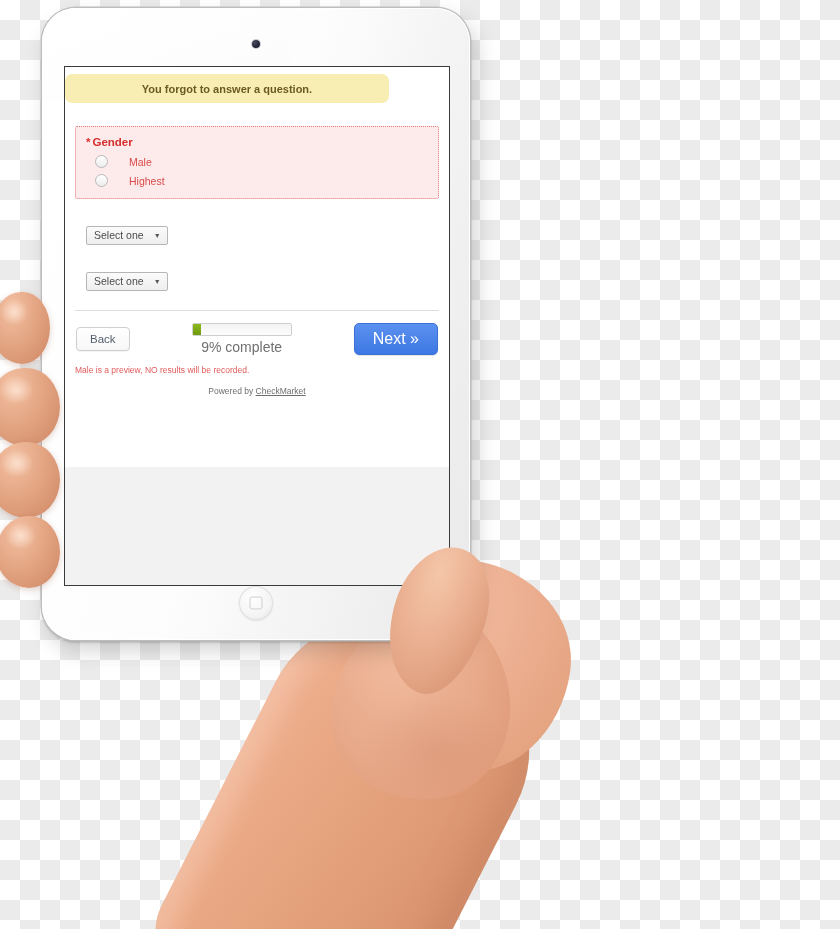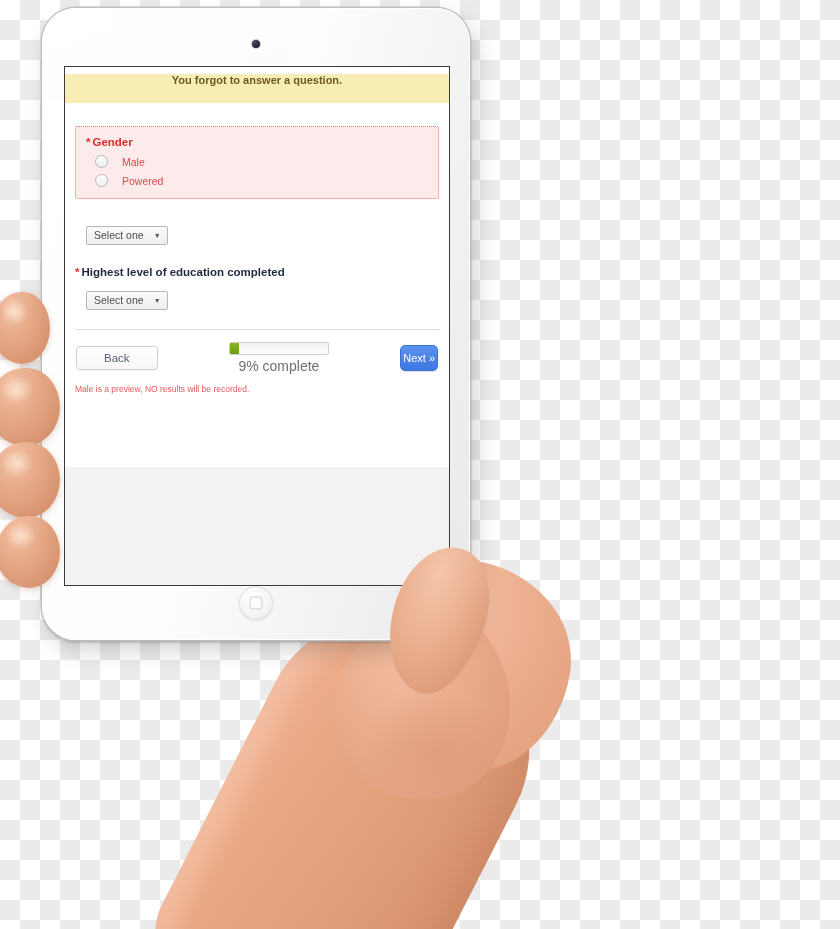--- a/index.html
+++ b/index.html
@@ -180,27 +180,29 @@
     color: #2e3a4d;
     letter-spacing: .1px;
     white-space: nowrap;
   }
 
   
   .warning-banner {
     position: absolute;
     left: 0;
     top: 7px;
-    width: 384px;
+    width: 324px;
     height: 29px;
     background: #f8eeb4;
     display: flex;
+    align-items: center;
     justify-content: center;
     box-sizing: border-box;
     z-index: 5;
+    border-radius: 7px;
   }
   .warning-text {
     font-size: 11px;
     font-weight: bold;
     color: #6b5a23;
   }
 
   
   .content { position: absolute; left: 0; top: 50px; width: 384px; }
 
@@ -230,20 +232,21 @@
   .radio {
     width: 11px; height: 11px;
     border-radius: 50%;
     border: 1px solid #b9b9b9;
     background: linear-gradient(180deg, #ffffff 0%, #ededed 100%);
     flex: none;
   }
   .option-label {
     font-size: 10.5px;
     color: #d94a4a;
+    margin-left: 7px;
     padding-left: 14px;
   }
 
   .q-plain { margin-top: 21px; }
   .select-box {
     display: inline-flex;
     align-items: center;
     gap: 10px;
     margin: 6px 0 0 11px;
     padding: 2px 6px 3px 7px;
@@ -268,21 +271,21 @@
   .nav-row {
     display: flex;
     align-items: center;
     justify-content: space-between;
     padding: 11px 11px 0 11px;
   }
   .btn-back {
     background: linear-gradient(180deg, #ffffff 0%, #f7f7f7 100%);
     border: 1px solid #cfcfcf;
     border-radius: 4px;
-    padding: 5px 27px;
+    padding: 5px 13px;
     font-size: 11.5px;
     color: #55606e;
     box-shadow: 0 1px 1px rgba(0,0,0,.05);
   }
   .progress-wrap { text-align: center; margin-top: 1px; }
   .progress-track {
     width: 98px; height: 11px;
     background: linear-gradient(180deg, #f3f3f3 0%, #fdfdfd 100%);
     border: 1px solid #cfcfcf;
     border-radius: 2px;
@@ -294,22 +297,22 @@
   }
   .progress-label {
     font-size: 14px;
     color: #6f6f6f;
     margin-top: 3px;
   }
   .btn-next {
     background: linear-gradient(180deg, #5b91ef 0%, #3d77e3 100%);
     border: 1px solid #3b70d4;
     border-radius: 5px;
-    padding: 6px 2px;
-    font-size: 11px;
+    padding: 6px 18px;
+    font-size: 16px;
     color: #ffffff;
     box-shadow: 0 1px 1px rgba(0,0,0,.12);
   }
 
   .preview-note {
     margin: 10px 0 0 10px;
     font-size: 8.5px;
     color: #e05a5a;
   }
   .powered {
@@ -355,36 +358,33 @@
               <span class="req-star">*</span><span>Gender</span>
             </div>
 
             <div class="option-row">
               <span class="radio"></span>
               <span class="option-label">Male</span>
             </div>
 
             <div class="option-row">
               <span class="radio"></span>
-              <span class="option-label">Powered</span>
+              <span class="option-label">Highest</span>
             </div>
           </div>
         </div>
 
         <div class="q-block q-plain">
           <div class="select-box">
             <span>Select one</span>
             <span class="caret">▼</span>
           </div>
         </div>
 
         <div class="q-block q-plain">
-          <div class="q-label">
-            <span class="req-star">*</span><span>Highest level of education completed</span>
-          </div>
           <div class="select-box">
             <span>Select one</span>
             <span class="caret">▼</span>
           </div>
         </div>
 
         <div class="divider"></div>
 
         <div class="nav-row">
           <button class="btn-back">Back</button>
@@ -394,20 +394,23 @@
               <div class="progress-fill" id="progress-fill" style="width: 9%;"></div>
             </div>
             <div class="progress-label">9% complete</div>
           </div>
 
           <button class="btn-next">Next  »</button>
         </div>
 
         <div class="preview-note">Male is a preview, NO results will be recorded.</div>
 
+        <div class="powered">
+          <span>Powered by </span><a href="#">CheckMarket</a>
+        </div>
 
       </div>
     </div>
   </div>
 
   <div class="home-button">
     <div class="home-square"></div>
   </div>
 </div>
 

